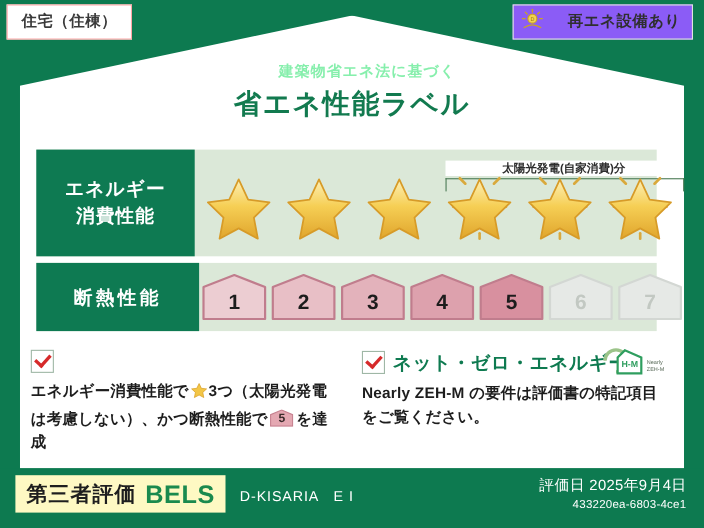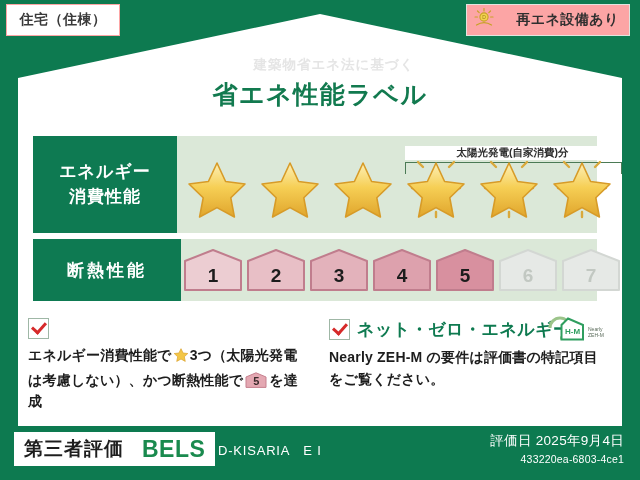--- a/index.html
+++ b/index.html
@@ -20,29 +20,29 @@
   .type-tag{
     position:absolute;left:6px;top:4px;width:112px;height:30px;
     background:#ffffff;border:1px solid #fca5a5;
     display:flex;align-items:center;justify-content:center;
     font-size:14px;font-weight:bold;color:#3a3a3a;letter-spacing:0.5px;
     z-index:6;
   }
   
   .re-badge{
     position:absolute;right:10px;top:4px;height:30px;
-    background:#fca5a5;border:1px solid #dfe5df;
+    background:#8b5cf6;border:1px solid #dfe5df;
     display:flex;align-items:center;gap:21px;padding:0 10px 0 6px;
     z-index:6;
   }
   .re-badge .txt{font-size:14px;font-weight:bold;color:#2f2f2f;letter-spacing:0.5px;}
 
   
   .title-wrap{position:absolute;left:0;top:56px;width:640px;text-align:center;z-index:5;}
-  .title-sub{font-size:13.5px;font-weight:bold;color:#e5e5e5;letter-spacing:1px;margin-left:28px;}
+  .title-sub{font-size:13.5px;font-weight:bold;color:#86efac;letter-spacing:1px;margin-left:28px;}
   .title-main{font-size:25px;font-weight:bold;color:#127a4f;letter-spacing:1.5px;margin-top:4px;}
 
   
   .panel{position:absolute;background:#dbe8d8;}
   .row-energy{left:33px;top:136px;width:564px;height:97px;}
   .row-insul{left:33px;top:239px;width:564px;height:62px;}
 
   .row-title{
     position:absolute;left:0;top:0;background:#0e7a52;
     display:flex;flex-direction:column;align-items:center;justify-content:center;
@@ -104,22 +104,22 @@
   }
   .inline-badge .n{
     position:absolute;left:0;top:1px;width:22px;text-align:center;
     font-size:11px;font-weight:bold;color:#3a2a2a;z-index:2;
   }
   .zehm-logo{position:absolute;right:4px;top:-4px;}
 
   
   .footer{position:absolute;left:0;bottom:0;width:640px;height:54px;background:#0d7a50;z-index:7;}
   .bels-box{
-    position:absolute;left:14px;top:6px;height:34px;background:#ffffff;
-    display:flex;align-items:center;padding:0 10px;gap:18px;
+    position:absolute;left:14px;top:6px;height:34px;background:#fef9c3;
+    display:flex;align-items:center;padding:0 10px;gap:8px;
   }
   .bels-jp{font-size:19px;font-weight:bold;color:#1e1e1e;letter-spacing:1px;}
   .bels-en{font-size:23px;font-weight:bold;color:#1a8a4e;letter-spacing:0.5px;}
   .bldg-name{
     position:absolute;left:218px;top:16px;font-size:13px;color:#ffffff;letter-spacing:0.8px;
   }
   .eval-date{
     position:absolute;right:16px;top:6px;text-align:right;color:#ffffff;
   }
   .eval-date .d{font-size:13.5px;letter-spacing:0.3px;}

